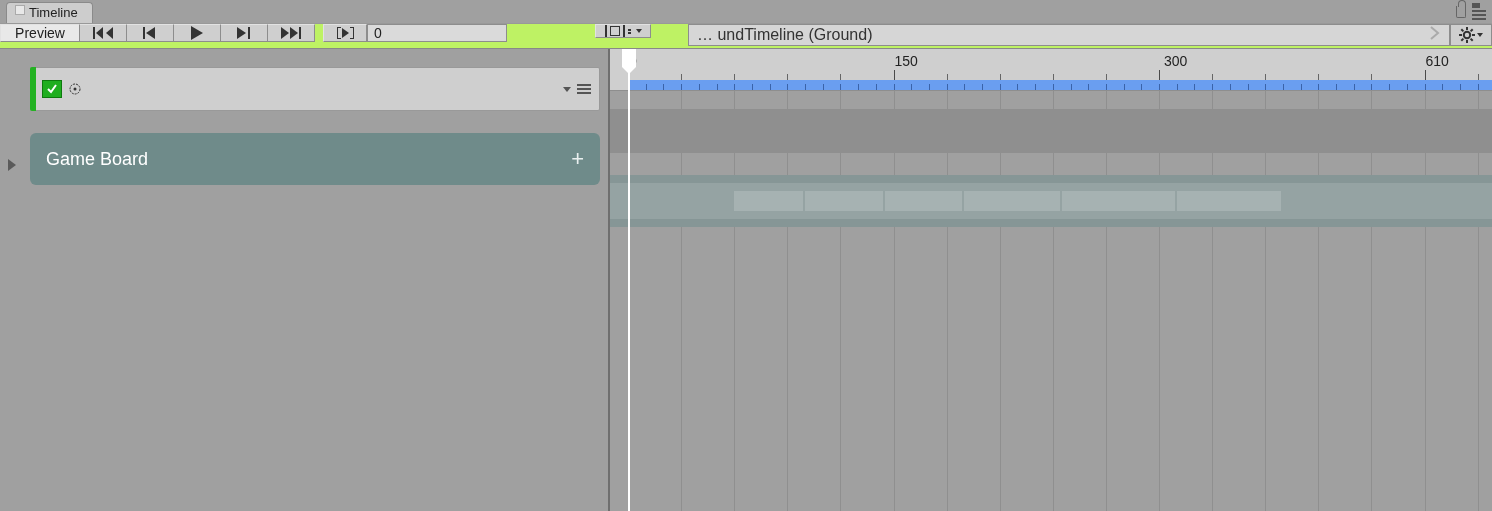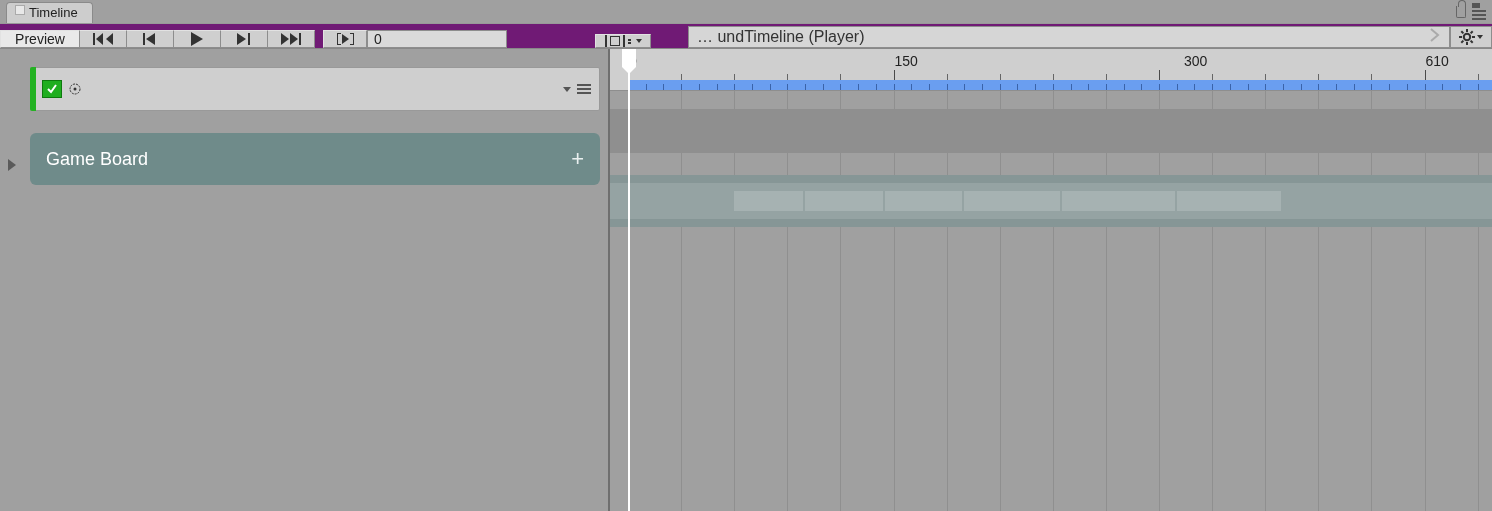--- a/index.html
+++ b/index.html
@@ -11,21 +11,21 @@
   .tab { height: 21px; background: #cdcdcd; border: 1px solid #8a8a8a; border-bottom: none; border-radius: 4px 4px 0 0; padding: 2px 14px 6px 8px; font-size: 13px; color: #222; display: flex; gap: 4px; }
   .tab .sq { width: 10px; height: 10px; background: #e8e8e8; border: 1px solid #aaa; }
   .tab-strip-right { position:absolute; right:6px; top:3px; display:flex; gap:6px; align-items:center;}
   .lock-icon { width:10px; height:12px; border:1px solid #666; border-top:none; border-radius:0 0 2px 2px; position:relative;}
   .lock-icon::before { content:''; position:absolute; top:-6px; left:1px; width:6px; height:6px; border:1px solid #666; border-bottom:none; border-radius:4px 4px 0 0;}
   .hamb { width:14px; display:flex; flex-direction:column; gap:2px;}
   .hamb span{height:2px;background:#555;display:block;}
   .hamb .tri{width:0;height:0;border-left:4px solid transparent;border-right:4px solid transparent;border-top:5px solid #555;margin-left:0;}
 
   
-  .toolbar { height: 26px; background: #701a75; border-top: 1px solid #999; border-bottom: 1px solid #888; display: flex; align-items: flex-end; gap: 37px; }
+  .toolbar { height: 26px; background: #bef264; border-top: 1px solid #999; border-bottom: 1px solid #888; display: flex; align-items: flex-start; gap: 37px; }
   .toolbar-left { display:flex; align-items:stretch; }
   .tbtn { background: #cfcfcf; border: 1px solid #8d8d8d; border-top-color:#e2e2e2; border-left-color:#e2e2e2; display: flex; align-items: center; justify-content: center; font-size: 14px; color: #222; min-width: 48px; cursor:pointer; }
   .tbtn.active { background:#e9e9e9; }
   .tbtn + .tbtn { border-left:1px solid #8d8d8d; margin-left:-1px; }
   .preview { min-width: 80px; padding: 0 8px; font-size: 14px; background:#f1f1f1; }
   .spacer-small { width:8px;}
   .frame-field { background:#dadada; border:1px solid #8d8d8d; font-size:14px; padding:0 6px; display:flex; align-items:center; min-width:140px; color:#222;}
   .toolbar-divider { width: 14px; background: #a0a0a0; border-left:1px solid #7a7a7a; border-right:1px solid #7a7a7a; }
   .toolbar-mid { display:flex; align-items:stretch; }
   .toolbar-right { display:flex; align-items:stretch; flex:1; }
@@ -181,21 +181,21 @@
               <span></span>
               <span></span>
             </span>
           <span class="caret"></span>
         </span>
       </div>
     </div>
 
     <div class="toolbar-right">
       <div class="breadcrumb">
-        <span>… undTimeline (Player)</span>
+        <span>… undTimeline (Ground)</span>
         <span class="chev">
           <svg width="12" height="16" viewBox="0 0 12 16">
               <polyline points="2,2 9,8 2,14" fill="none" stroke="#aaa" stroke-width="2"></polyline>
             </svg>
         </span>
       </div>
       <div class="gear-btn">
         <svg width="16" height="16" viewBox="0 0 16 16">
           <circle cx="8" cy="8" r="3.2" fill="none" stroke="#333" stroke-width="2"></circle>
           <g stroke="#333" stroke-width="2">
@@ -258,21 +258,21 @@
             <span class="ruler-tick minor" style="left: 124.2px;"></span>
             <span class="ruler-tick minor" style="left: 177.3px;"></span>
             <span class="ruler-tick minor" style="left: 230.4px;"></span>
             <span class="ruler-tick major" style="left: 283.5px;"></span>
             <span class="ruler-label" style="left: 286.5px;">150</span>
             <span class="ruler-tick minor" style="left: 336.6px;"></span>
             <span class="ruler-tick minor" style="left: 389.7px;"></span>
             <span class="ruler-tick minor" style="left: 442.8px;"></span>
             <span class="ruler-tick minor" style="left: 495.9px;"></span>
             <span class="ruler-tick major" style="left: 549px;"></span>
-            <span class="ruler-label" style="left: 576px;">300</span>
+            <span class="ruler-label" style="left: 556px;">300</span>
             <span class="ruler-tick minor" style="left: 602.1px;"></span>
             <span class="ruler-tick minor" style="left: 655.2px;"></span>
             <span class="ruler-tick minor" style="left: 708.3px;"></span>
             <span class="ruler-tick minor" style="left: 761.4px;"></span>
             <span class="ruler-tick major" style="left: 814.5px;"></span>
             <span class="ruler-label" style="left: 817.5px;">610</span>
             <span class="ruler-tick minor" style="left: 867.6px;"></span>
           </div>
         <div class="ruler-bar">
           <div class="ruler-bar-ticks" id="ruler-bar-ticks">

